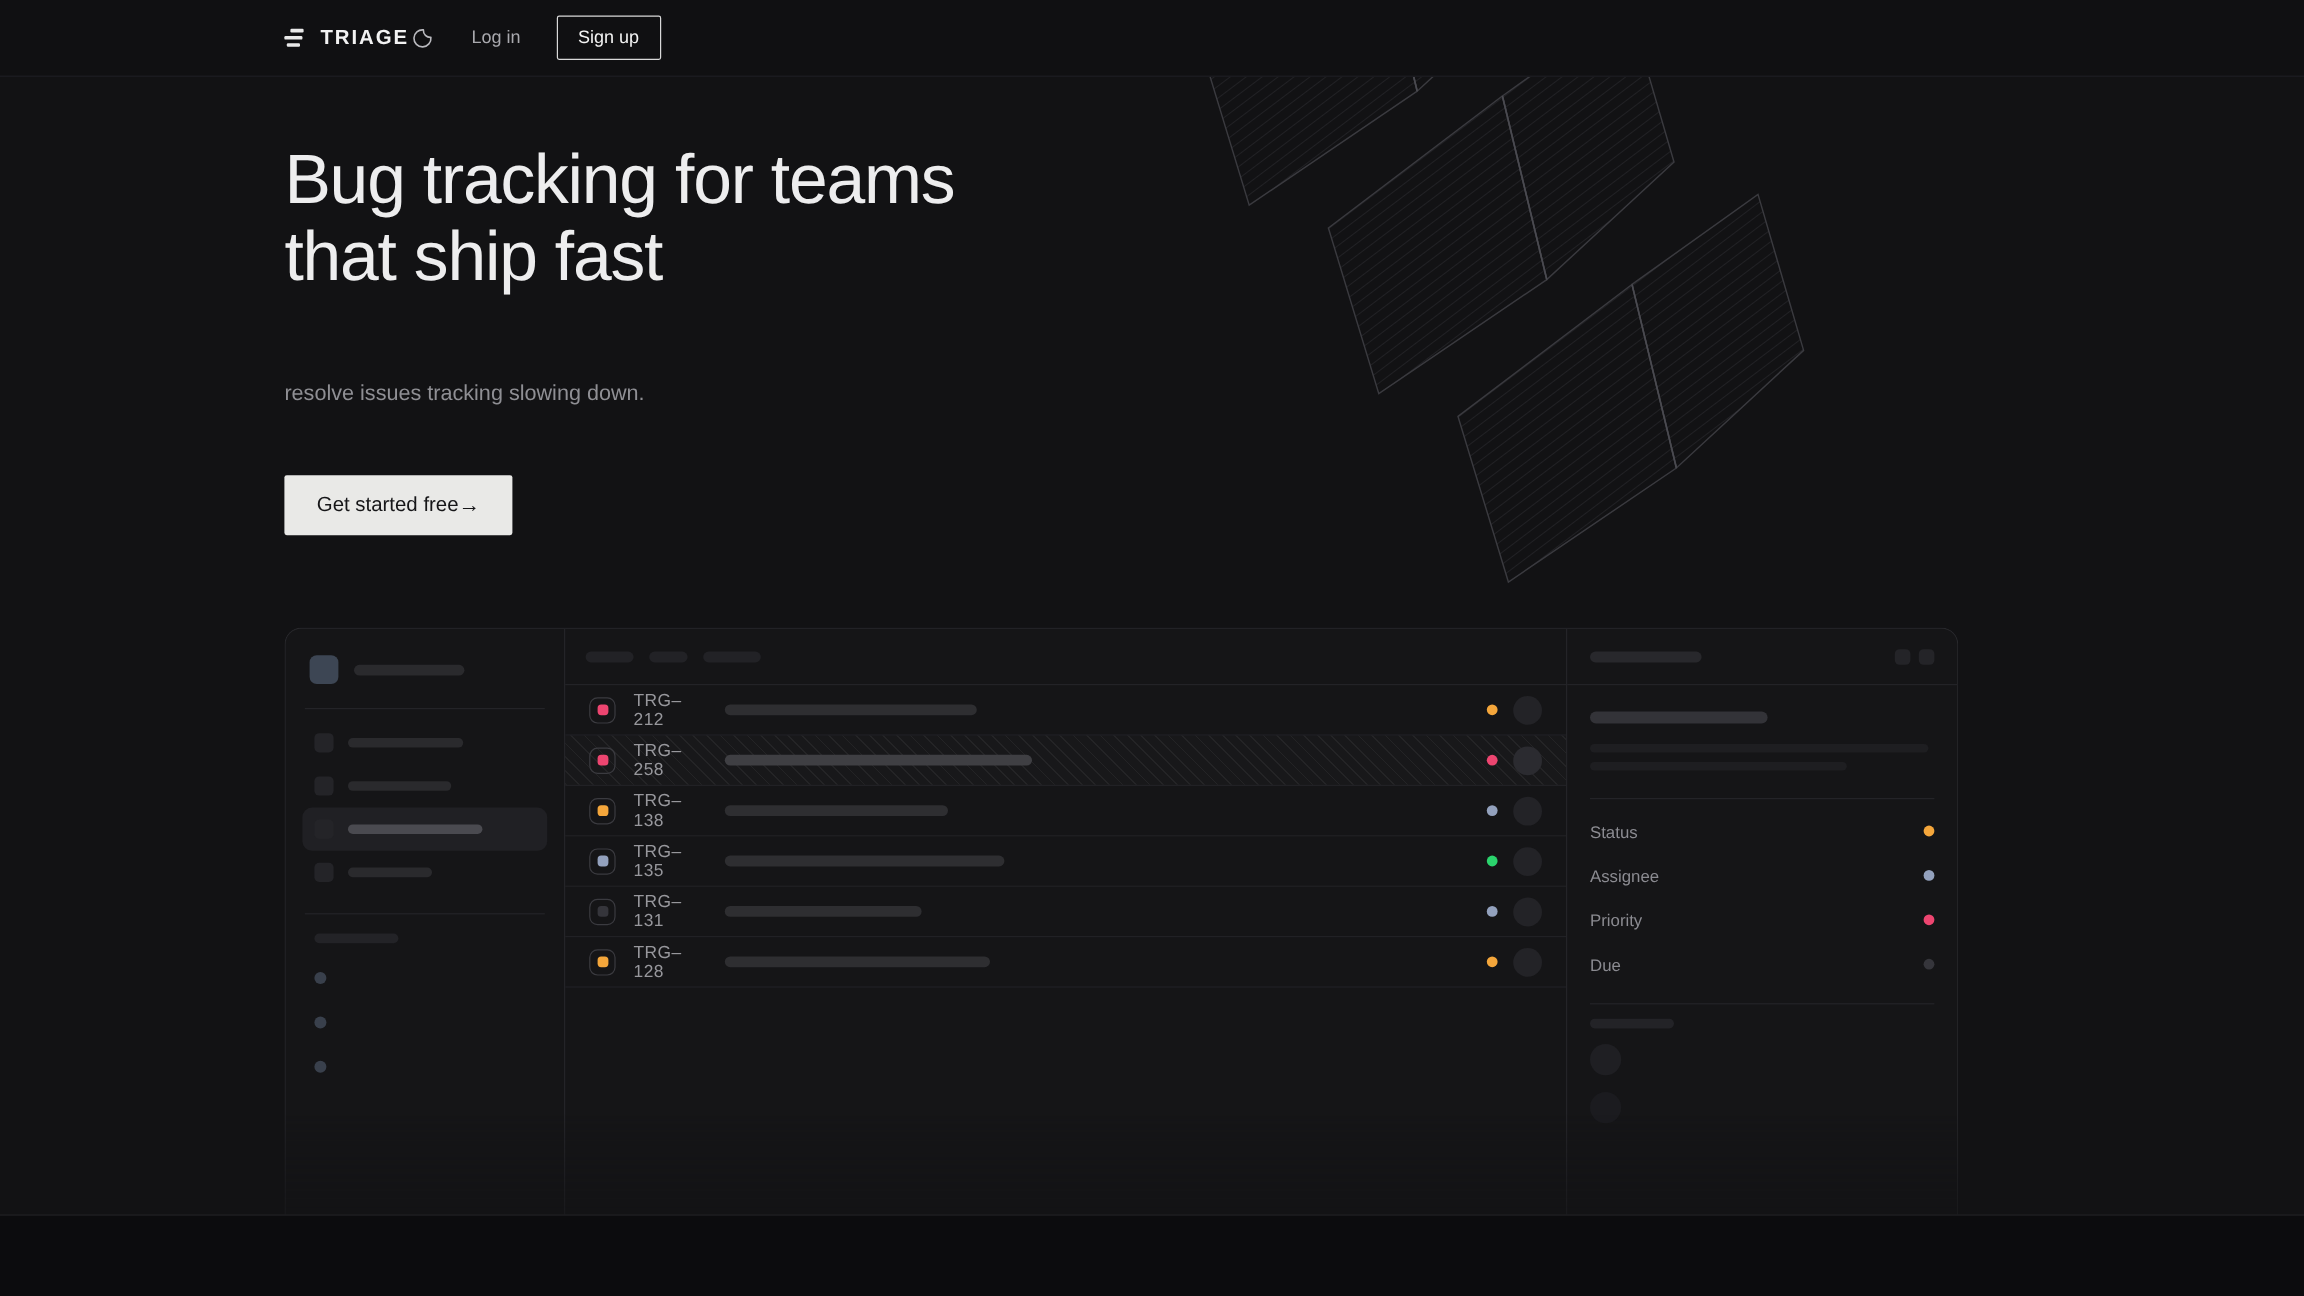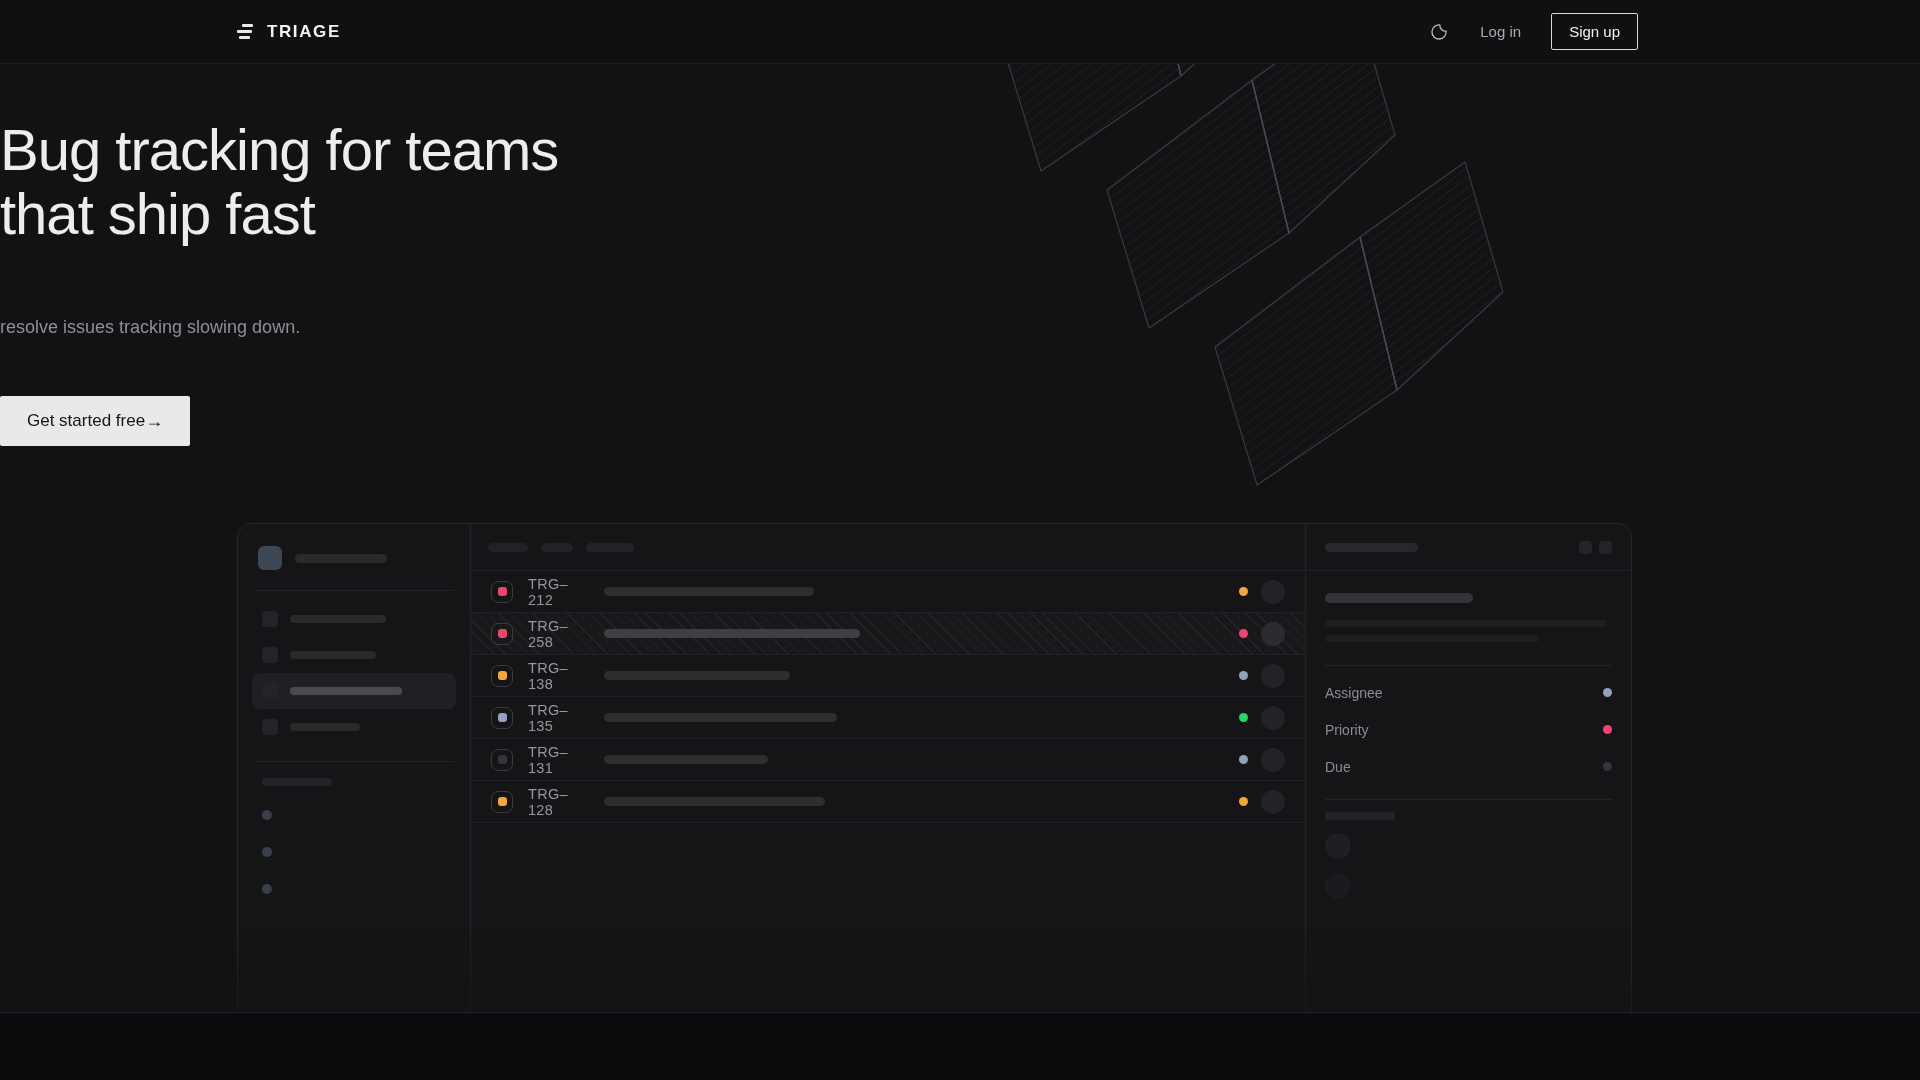--- a/index.html
+++ b/index.html
@@ -11,41 +11,41 @@
     position:relative;
   }
   
   .site-header {
     position:relative; z-index:5;
     height:64px; background:#101012;
     border-bottom:1px solid #1f1f23;
   }
   .header-inner {
     height:100%; margin:0 237px 0 237px; width:1401px;
-    display:flex; align-items:center; justify-content:space-between;
+    display:flex; align-items:center; justify-content:flex-start;
   }
   .brand { display:flex; align-items:center; gap:12px; }
   .brand-icon { display:flex; flex-direction:column; gap:3px; width:18px; }
   .brand-icon span { height:3px; border-radius:1px; background:#e9e9e9; display:block; }
   .brand-icon .b1 { width:11px; margin-left:5px; }
   .brand-icon .b2 { width:15px; margin-left:0; }
   .brand-icon .b3 { width:11px; margin-left:2px; }
   .brand-name { font-size:17px; font-weight:bold; letter-spacing:1.6px; color:#f2f2f2; }
   .header-right { display:flex; align-items:center; gap:30px; }
   .theme-toggle { width:22px; height:22px; cursor:pointer; display:flex; align-items:center; justify-content:center; }
   .login-link { font-size:15px; color:#a9a9ae; cursor:pointer; }
   .signup-btn {
     font-size:15px; color:#f4f4f4; background:transparent;
     border:1px solid #d9d9d9; padding:9px 17px; cursor:pointer;
     font-family:"Liberation Sans", sans-serif; border-radius:2px;
   }
   
   .decor-svg { position:absolute; left:0; top:64px; z-index:1; pointer-events:none; }
   
-  .hero { position:relative; z-index:2; width:1401px; }
+  .hero { position:relative; z-index:2; margin-left:237px; width:1401px; }
   .hero-title {
     margin-top:54px; font-size:58px; line-height:64px; font-weight:500;
     letter-spacing:-1px; color:#ededee;
   }
   .hero-sub { margin-top:36px; font-size:18px; line-height:30px; color:#8f8f94; max-width:490px; }
   .cta-btn {
     margin-top:54px; display:inline-flex; align-items:center; 
     background:#e9e9e7; color:#161618; border:none; cursor:pointer;
     font-family:"Liberation Sans", sans-serif; font-size:17px; font-weight:500;
     padding:15px 27px; border-radius:2px;
@@ -291,20 +291,24 @@
           <div class="d-square"></div>
           <div class="d-square"></div>
         </div>
       </div>
       <div class="d-body">
         <div class="skel" style="width:148px;height:10px;background:#333338;"></div>
         <div class="d-line" style="width:282px;margin-top:17px;"></div>
         <div class="d-line" style="width:214px;margin-top:8px;"></div>
         <div class="m-divider"></div>
         <div id="field-list">
+  <div class="field-row">
+    <span class="field-label">Status</span>
+    <div class="field-dot" style="background: rgb(244, 166, 59);"></div>
+  </div>
 
   <div class="field-row">
     <span class="field-label">Assignee</span>
     <div class="field-dot" style="background: rgb(147, 161, 189);"></div>
   </div>
 
   <div class="field-row">
     <span class="field-label">Priority</span>
     <div class="field-dot" style="background: rgb(237, 69, 112);"></div>
   </div>

